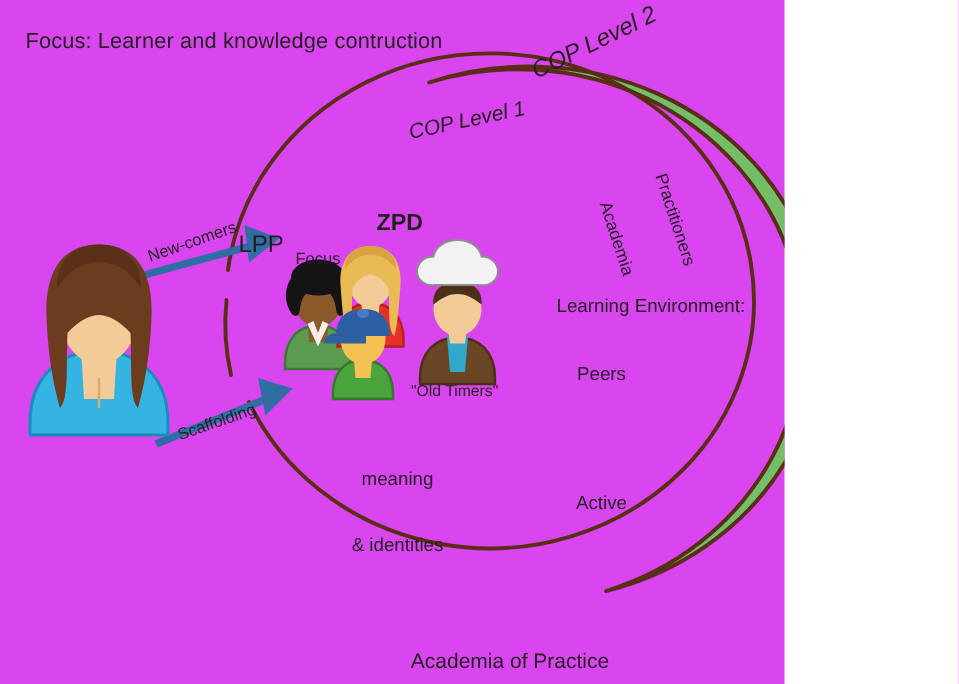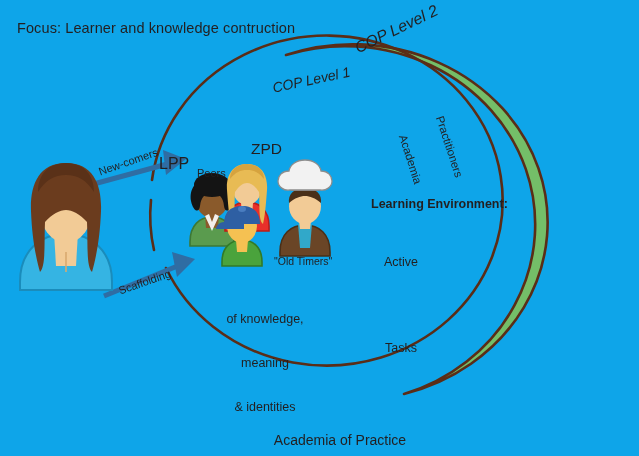--- a/index.html
+++ b/index.html
@@ -6,23 +6,23 @@
   html, body {
     margin: 0;
     padding: 0;
     background: #ffffff;
   }
   body {
     font-family: "Liberation Sans", sans-serif;
   }
   #stage {
     position: relative;
-    width: 639px;
+    width: 523px;
     height: 456px;
-    background: #0ea5e9;
+    background: #d946ef;
     overflow: hidden;
   }
   #stage svg.layer {
     position: absolute;
     left: 0;
     top: 0;
     width: 639px;
     height: 456px;
   }
   .txt {
@@ -61,20 +61,21 @@
     transform: rotate(72deg);
     transform-origin: left top;
   }
   #practitioners-academia span {
     display: block;
   }
   #zpd-label {
     left: 251px;
     top: 140px;
     font-size: 15.5px;
+    font-weight: bold;
   }
   #lpp-label {
     left: 159px;
     top: 155px;
     font-size: 16px;
   }
   #peers-label {
     left: 197px;
     top: 167px;
     font-size: 11px;
@@ -99,24 +100,24 @@
     transform-origin: left top;
   }
   #learning-env {
     left: 335px;
     top: 167px;
     width: 132px;
     text-align: center;
     font-size: 12.5px;
   }
   #learning-env .heading {
-    font-weight: bold;
+    font-weight: normal;
     font-size: 12.5px;
     display: block;
-    margin-bottom: 14px;
+    margin-bottom: 1px;
     padding-left: 36px;
   }
   #learning-env .item {
     display: block;
   }
   #learning-env .gap {
     display: block;
     height: 12px;
   }
   #active-creation {
@@ -240,38 +241,37 @@
 
   <div class="txt" id="practitioners-academia">
     <span>Practitioners</span>
     <span>Academia</span>
   </div>
 
   <div class="txt" id="zpd-label">ZPD</div>
 
   <div class="txt" id="lpp-label">LPP</div>
 
-  <div class="txt" id="peers-label">Peers</div>
+  <div class="txt" id="peers-label">Focus</div>
 
   <div class="txt" id="old-timers-label">"Old Timers"</div>
 
   <div class="txt" id="newcomers-label">New-comers</div>
 
   <div class="txt" id="scaffolding-label">Scaffolding</div>
 
   <div class="txt" id="learning-env">
     <span class="heading">Learning Environment:</span>
+    <span class="item">Peers</span>
+    <span class="gap"></span>
     <span class="item">Active</span>
-    <span class="gap"></span>
-    <span class="item">Tasks</span>
     
   </div>
 
   <div class="txt" id="active-creation">
-    <span>of knowledge,</span>
     <span>meaning</span>
     <span>&amp; identities</span>
   </div>
 
   <div class="txt" id="bottom-caption">
     <span>Academia of Practice</span>
     
   </div>
 
 </div>

